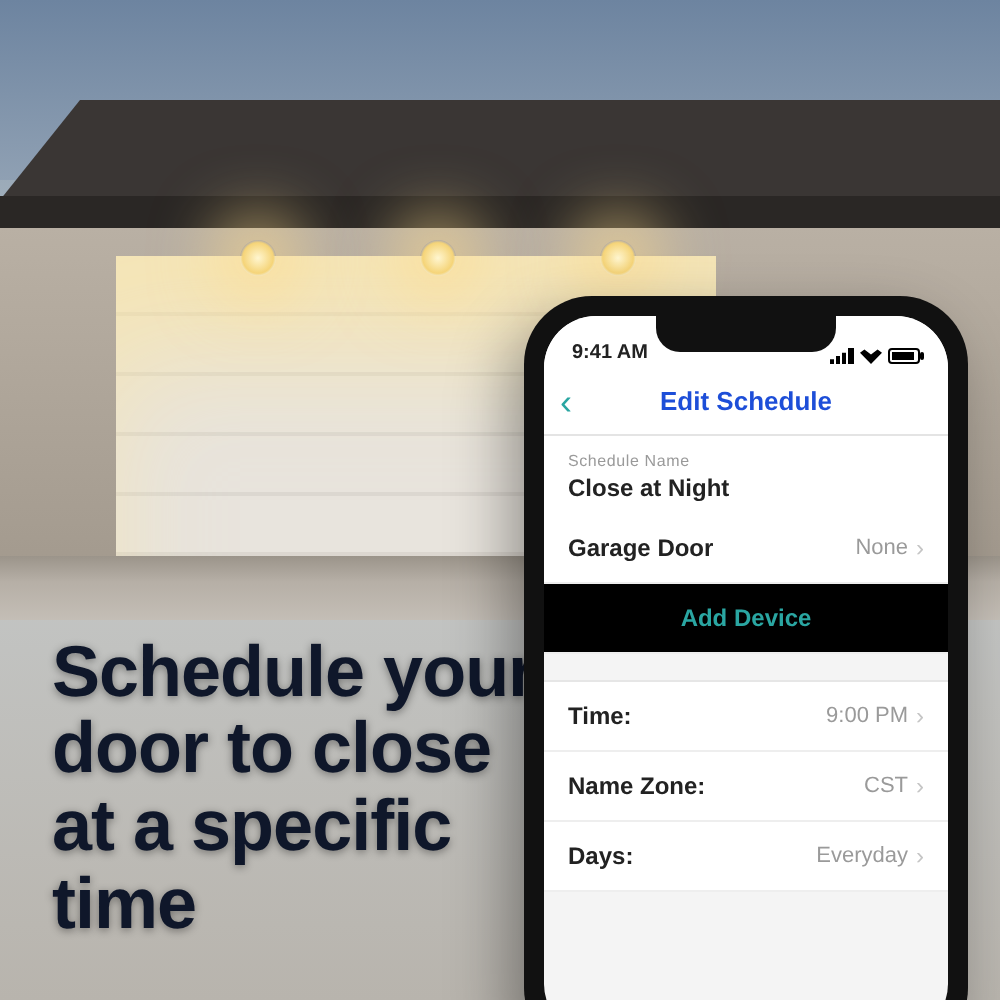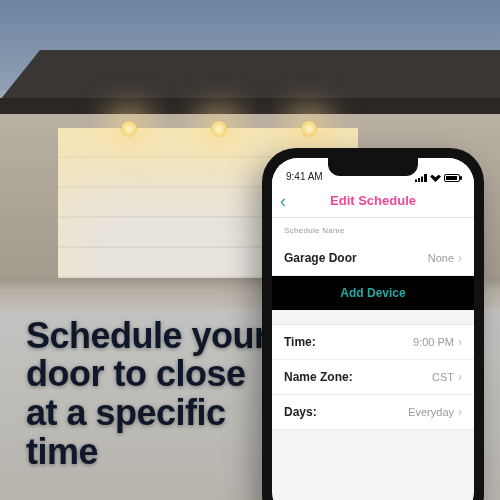--- a/index.html
+++ b/index.html
@@ -38,34 +38,34 @@
     position:absolute; right:16px; top:148px;
     width:222px; height:380px;
     background:#111; border-radius:34px; padding:10px;
     box-shadow: -8px 12px 30px rgba(0,0,0,0.35);
   }
   .screen { background:#f4f4f4; width:100%; height:100%; border-radius:26px;
     overflow:hidden; display:flex; flex-direction:column; color:#222; }
   .notch { position:absolute; top:10px; left:50%; transform:translateX(-50%);
     width:90px; height:18px; background:#111; border-radius:0 0 12px 12px; z-index:5;}
   .statusbar { height:26px; display:flex; justify-content:space-between;
-    align-items:flex-end; padding:0 14px 2px; font-size:10px; font-weight:400; background:#fff;}
+    align-items:flex-end; padding:0 14px 2px; font-size:10px; font-weight:700; background:#fff;}
   .sb-right { display:flex; gap:3px; align-items:center; }
   .sig, .wifi, .batt { display:inline-block; }
   .sig { width:12px; height:8px; background:
     linear-gradient(to right,#000 0 2px,transparent 2px 3px,#000 3px 5px,transparent 5px 6px,#000 6px 8px,transparent 8px 9px,#000 9px 12px);
     clip-path: polygon(0 100%,0 70%,25% 70%,25% 50%,50% 50%,50% 30%,75% 30%,75% 0,100% 0,100% 100%); }
   .wifi { width:11px; height:8px; background:#000; clip-path: polygon(50% 100%,0 30%,20% 10%,50% 40%,80% 10%,100% 30%); border-radius:2px;}
   .batt { width:16px; height:8px; border:1px solid #000; border-radius:2px; position:relative;}
   .batt::after{content:"";position:absolute;right:-3px;top:1px;width:2px;height:4px;background:#000;border-radius:1px;}
   .batt::before{content:"";position:absolute;left:1px;top:1px;bottom:1px;width:11px;background:#000;}
 
   .navbar { background:#fff; height:34px; display:flex; align-items:center;
     justify-content:center; position:relative; border-bottom:1px solid #e4e4e4;}
-  .navtitle { color:#ec4899; font-weight:600; font-size:13px;}
+  .navtitle { color:#1d4ed8; font-weight:600; font-size:13px;}
   .back { position:absolute; left:8px; color:#2aa6a2; font-size:18px; line-height:1;}
   .section { background:#fff; }
   .pad { padding:8px 12px 6px; }
   .label { font-size:8px; color:#9a9a9a; letter-spacing:0.3px; }
   .value { font-size:12px; font-weight:600; color:#222; margin-top:2px;}
   .hdr { font-size:8px; color:#8a8a8a; padding:8px 12px 4px; background:#f4f4f4;
     border-top:1px solid #e6e6e6; border-bottom:1px solid #e6e6e6; letter-spacing:0.5px;}
   .row { display:flex; justify-content:space-between; align-items:center;
     padding:10px 12px; background:#fff; border-bottom:1px solid #eee; font-size:12px;}
   .row .k{font-weight:600;}
@@ -107,20 +107,21 @@
     </div>
     <div class="navbar">
       <span class="back">
         <span>‹</span>
       </span>
       <span class="navtitle">Edit Schedule</span>
     </div>
 
     <div class="section pad">
       <div class="label">Schedule Name</div>
+      <div class="value">Close at Night</div>
     </div>
 
 
     <div class="row">
       <span class="k">Garage Door</span>
       <span class="v">
         <span>None</span>
         <span class="chev">›</span>
       </span>
     </div>

